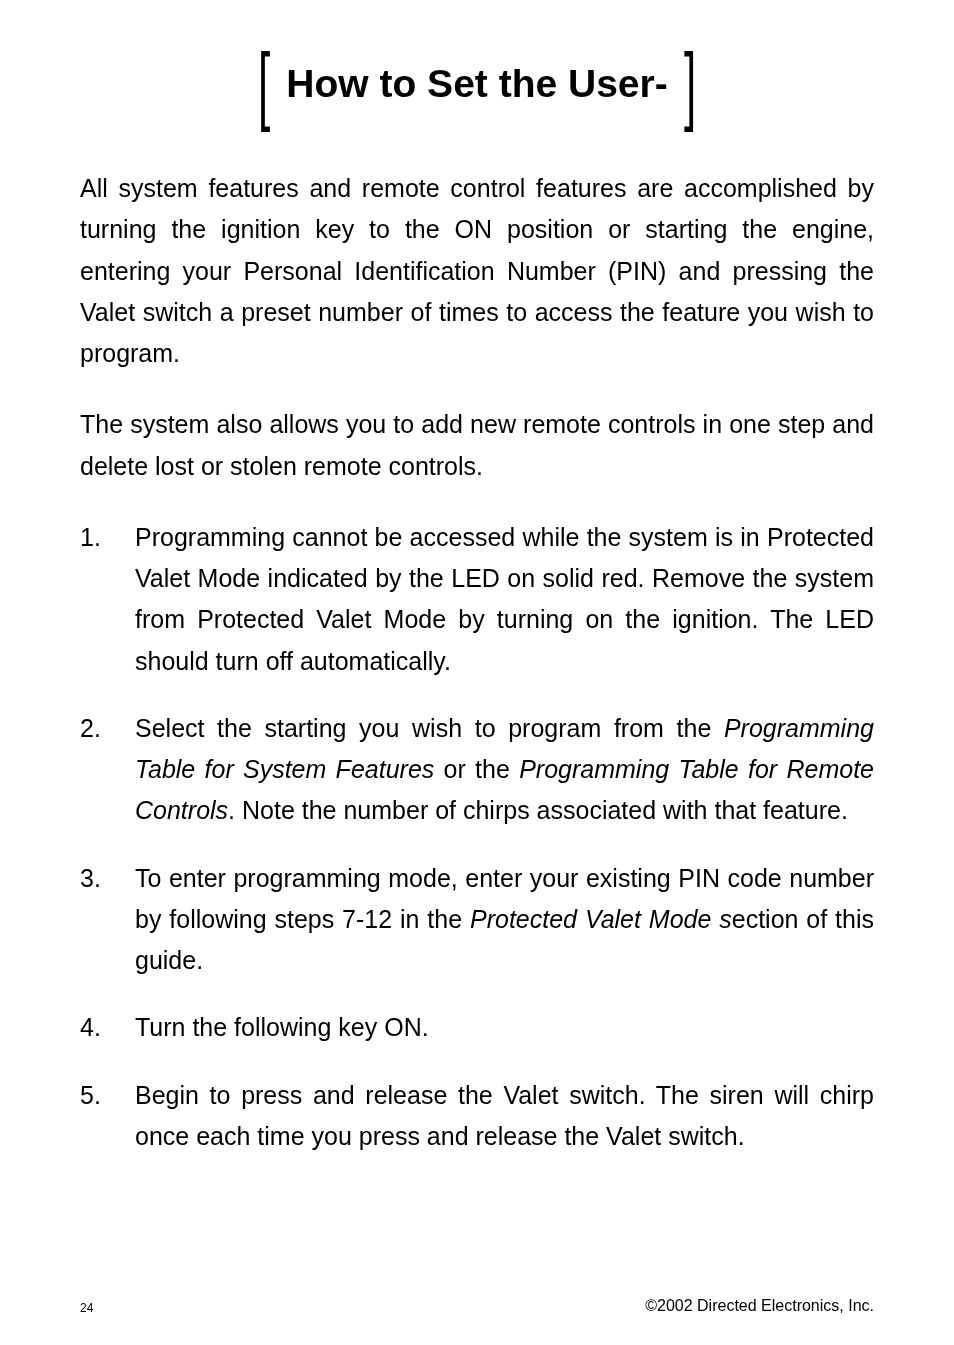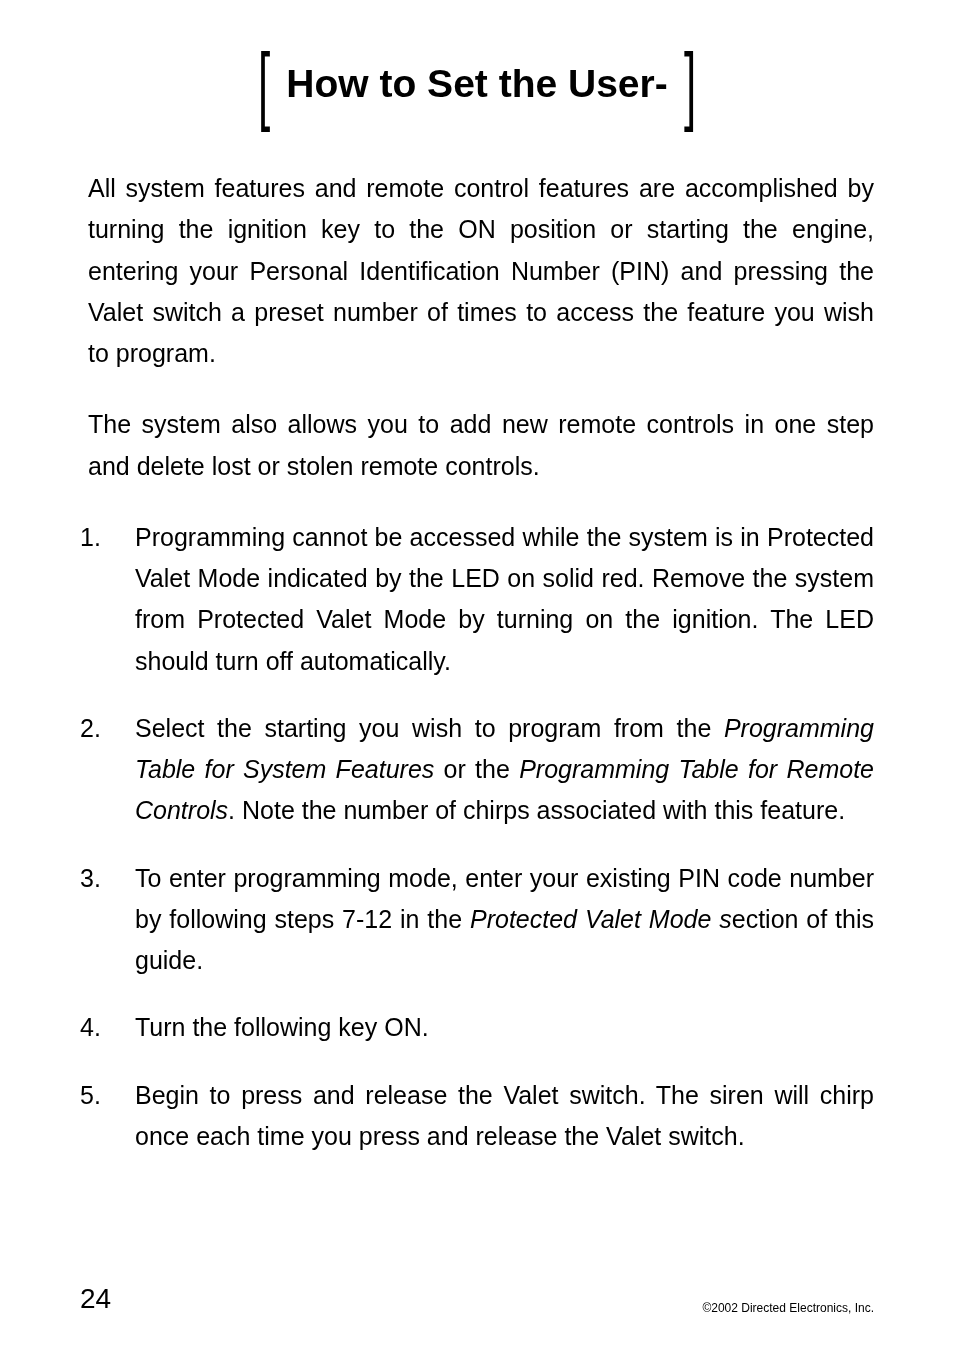--- a/index.html
+++ b/index.html
@@ -35,21 +35,20 @@
       line-height: 1.25;
       padding: 0 10px;
       font-family: 'Trebuchet MS', 'Lucida Sans', Arial, sans-serif;
     }
     .para {
       font-size: 25px;
       line-height: 1.65;
       text-align: justify;
       margin-bottom: 30px;
       font-family: 'Trebuchet MS', 'Lucida Sans', Arial, sans-serif;
-      margin-left: 8px;
     }
     .list {
       margin: 0;
       padding: 0;
     }
     .list-item {
       display: flex;
       font-size: 25px;
       line-height: 1.65;
       margin-bottom: 26px;
@@ -68,24 +67,24 @@
     }
     .footer {
       margin-top: auto;
       display: flex;
       justify-content: space-between;
       align-items: flex-end;
       font-size: 18px;
       font-family: 'Trebuchet MS', 'Lucida Sans', Arial, sans-serif;
     }
     .footer-left {
-      font-size: 28px;
+      font-size: 12px;
     }
     .footer-right {
-      font-size: 12px;
+      font-size: 16px;
     }
   </style>
 </head>
 <body>
 
 <div class="title-wrap">
   <span class="bracket">[</span>
   <div class="title-text">
     <span>How to Set the User-</span><br>
   </div>
@@ -98,21 +97,21 @@
 
 <div class="list">
 
   <div class="list-item">
     <div class="list-num">1.</div>
     <div class="list-body">Programming cannot be accessed while the system is in Protected Valet Mode indicated by the LED on solid red. Remove the system from Protected Valet Mode by turning on the ignition. The LED should turn off automatically.</div>
   </div>
 
   <div class="list-item">
     <div class="list-num">2.</div>
-    <div class="list-body"><span>Select the starting you wish to program from the </span><span class="italic">Programming Table for System Features</span><span> or the </span><span class="italic">Programming Table for Remote Controls</span><span>. Note the number of chirps associated with this feature.</span></div>
+    <div class="list-body"><span>Select the starting you wish to program from the </span><span class="italic">Programming Table for System Features</span><span> or the </span><span class="italic">Programming Table for Remote Controls</span><span>. Note the number of chirps associated with that feature.</span></div>
   </div>
 
   <div class="list-item">
     <div class="list-num">3.</div>
     <div class="list-body"><span>To enter programming mode, enter your existing PIN code number by following steps 7-12 in the </span><span class="italic">Protected Valet Mode </span><span class="italic">s</span><span>ection of this guide.</span></div>
   </div>
 
   <div class="list-item">
     <div class="list-num">4.</div>
     <div class="list-body">Turn the following key ON.</div>

